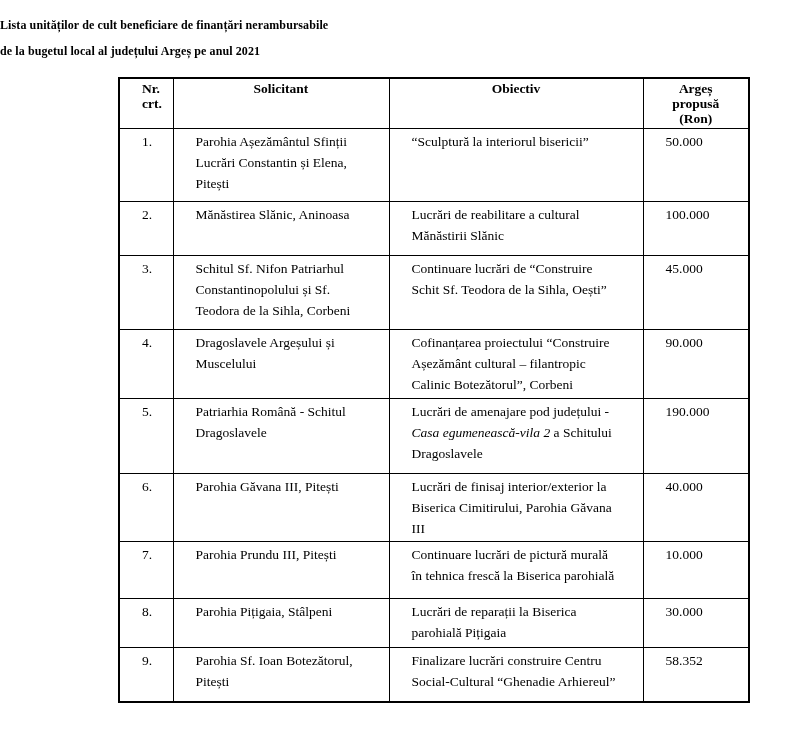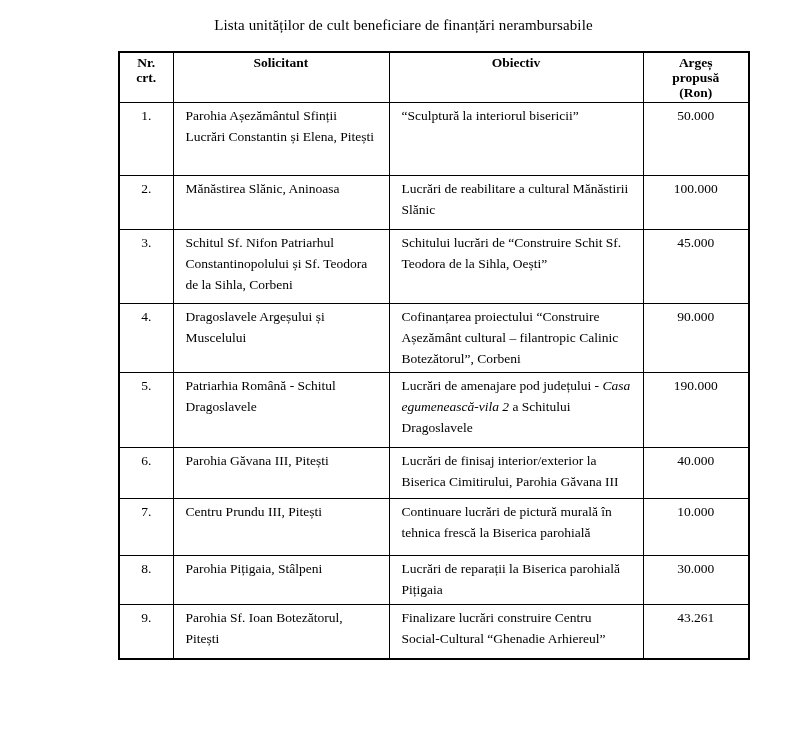--- a/index.html
+++ b/index.html
@@ -15,62 +15,61 @@
     overflow: hidden;
   }
   .page {
     position: relative;
     width: 807px;
     height: 730px;
     background: #ffffff;
   }
   .doc-title {
     padding-top: 12px;
-    text-align: center;
-    font-weight: normal;
-    font-size: 15px;
+    font-weight: bold;
+    font-size: 12px;
     letter-spacing: 0.1px;
   }
   .doc-title .title-line {
     line-height: 26px;
   }
   table.cult-table {
     margin: 13px 0 0 118px;
     width: 630px;
     border-collapse: collapse;
     table-layout: fixed;
     font-size: 13.5px;
     line-height: 21px;
   }
   table.cult-table th,
   table.cult-table td {
     border: 1.5px solid #000000;
     vertical-align: top;
-    padding: 2px 12px;
+    padding: 2px 22px;
     overflow: hidden;
   }
   table.cult-table {
     border: 2px solid #000000;
   }
   col.col-nr      { width: 54px; }
   col.col-solicitant { width: 216px; }
   col.col-obiectiv   { width: 254px; }
   col.col-suma       { width: 106px; }
   thead th {
     font-weight: bold;
     text-align: center;
     line-height: 15px;
     padding-top: 4px;
     height: 33px;
   }
   td.cell-nr {
     text-align: center;
   }
   td.cell-suma {
-    text-align: center;
+    text-align: left;
   }
   td.cell-obiectiv .italic-part {
     font-style: italic;
   }
   
   tbody tr:nth-child(1) { height: 73px; }
   tbody tr:nth-child(2) { height: 54px; }
   tbody tr:nth-child(3) { height: 74px; }
   tbody tr:nth-child(4) { height: 69px; }
   tbody tr:nth-child(5) { height: 75px; }
@@ -79,20 +78,21 @@
   tbody tr:nth-child(8) { height: 49px; }
   tbody tr:nth-child(9) { height: 54px; }
 </style>
 </head>
 <body>
 
 <div class="page">
 
   <div class="doc-title">
     <div class="title-line">Lista unităților de cult beneficiare de finanțări nerambursabile</div>
+    <div class="title-line">de la bugetul local al județului Argeș pe anul 2021</div>
   </div>
 
   <table class="cult-table">
     <colgroup>
       <col class="col-nr">
       <col class="col-solicitant">
       <col class="col-obiectiv">
       <col class="col-suma">
     </colgroup>
     <thead>
@@ -115,21 +115,21 @@
       </tr>
       <tr>
         <td class="cell-nr">2.</td>
         <td class="cell-solicitant">Mănăstirea Slănic, Aninoasa</td>
         <td class="cell-obiectiv">Lucrări de reabilitare a cultural Mănăstirii Slănic</td>
         <td class="cell-suma">100.000</td>
       </tr>
       <tr>
         <td class="cell-nr">3.</td>
         <td class="cell-solicitant">Schitul Sf. Nifon Patriarhul Constantinopolului și Sf. Teodora de la Sihla, Corbeni</td>
-        <td class="cell-obiectiv">Schitului lucrări de “Construire Schit Sf. Teodora de la Sihla, Oești”</td>
+        <td class="cell-obiectiv">Continuare lucrări de “Construire Schit Sf. Teodora de la Sihla, Oești”</td>
         <td class="cell-suma">45.000</td>
       </tr>
       <tr>
         <td class="cell-nr">4.</td>
         <td class="cell-solicitant">Dragoslavele Argeșului și Muscelului</td>
         <td class="cell-obiectiv">Cofinanțarea proiectului “Construire Așezământ cultural – filantropic Calinic Botezătorul”, Corbeni</td>
         <td class="cell-suma">90.000</td>
       </tr>
       <tr>
         <td class="cell-nr">5.</td>
@@ -138,32 +138,32 @@
         <td class="cell-suma">190.000</td>
       </tr>
       <tr>
         <td class="cell-nr">6.</td>
         <td class="cell-solicitant">Parohia Găvana III, Pitești</td>
         <td class="cell-obiectiv">Lucrări de finisaj interior/exterior la Biserica Cimitirului, Parohia Găvana III</td>
         <td class="cell-suma">40.000</td>
       </tr>
       <tr>
         <td class="cell-nr">7.</td>
-        <td class="cell-solicitant">Centru Prundu III, Pitești</td>
+        <td class="cell-solicitant">Parohia Prundu III, Pitești</td>
         <td class="cell-obiectiv">Continuare lucrări de pictură murală în tehnica frescă la Biserica parohială</td>
         <td class="cell-suma">10.000</td>
       </tr>
       <tr>
         <td class="cell-nr">8.</td>
         <td class="cell-solicitant">Parohia Pițigaia, Stâlpeni</td>
         <td class="cell-obiectiv">Lucrări de reparații la Biserica parohială Pițigaia</td>
         <td class="cell-suma">30.000</td>
       </tr>
       <tr>
         <td class="cell-nr">9.</td>
         <td class="cell-solicitant">Parohia Sf. Ioan Botezătorul, Pitești</td>
         <td class="cell-obiectiv">Finalizare lucrări construire Centru Social-Cultural “Ghenadie Arhiereul”</td>
-        <td class="cell-suma">43.261</td>
+        <td class="cell-suma">58.352</td>
       </tr>
     </tbody>
   </table>
 
 </div>
 
 </body></html>

